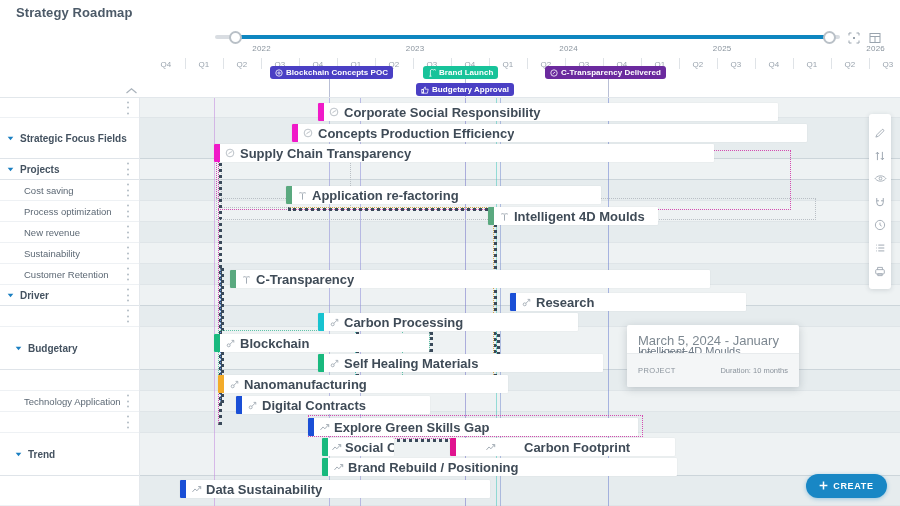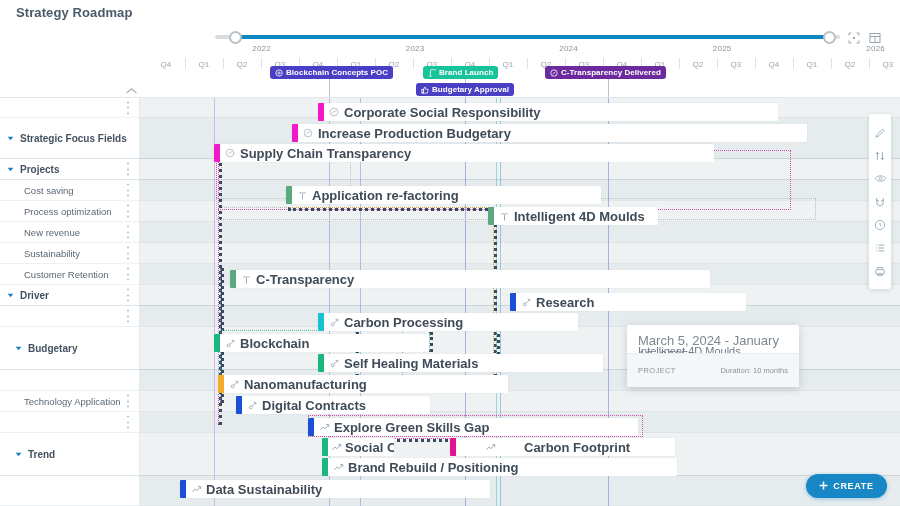--- a/index.html
+++ b/index.html
@@ -491,21 +491,21 @@
           <span class="tlabel">Corporate Social Responsibility</span>
         </div>
         <div class="task" style="left: 152px; top: 26px; width: 515px;">
           <span class="cap" style="background: rgb(240, 26, 200);"></span>
           <span class="ticon">
             <svg width="10" height="10" viewBox="0 0 12 12" fill="none" stroke="#a6aeb6" stroke-width="0.9">
               <circle cx="6" cy="6" r="4.6"></circle>
               <path d="M3.6 7.6c1.2-1.6 3.6-3 5-3.2"></path>
             </svg>
           </span>
-          <span class="tlabel">Increase Production Budgetary</span>
+          <span class="tlabel">Concepts Production Efficiency</span>
         </div>
         <div class="task" style="left: 74px; top: 46px; width: 500px;">
           <span class="cap" style="background: rgb(240, 26, 200);"></span>
           <span class="ticon">
             <svg width="10" height="10" viewBox="0 0 12 12" fill="none" stroke="#a6aeb6" stroke-width="0.9">
               <circle cx="6" cy="6" r="4.6"></circle>
               <path d="M3.6 7.6c1.2-1.6 3.6-3 5-3.2"></path>
             </svg>
           </span>
           <span class="tlabel">Supply Chain Transparency</span>

